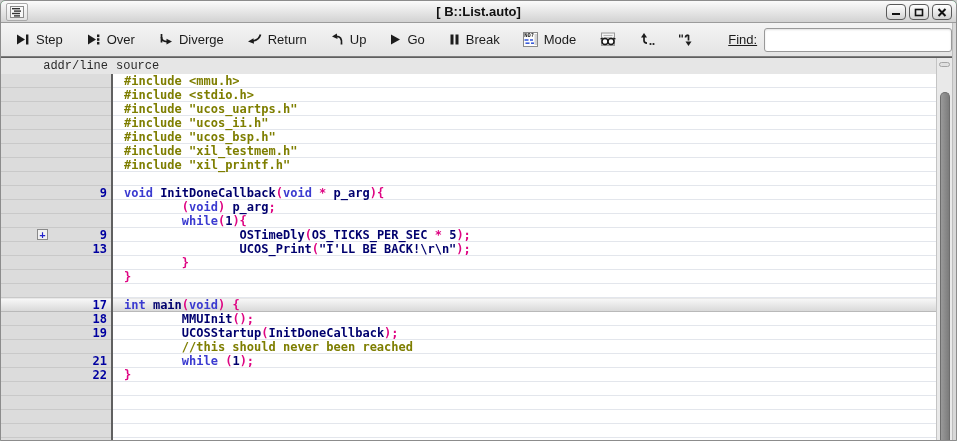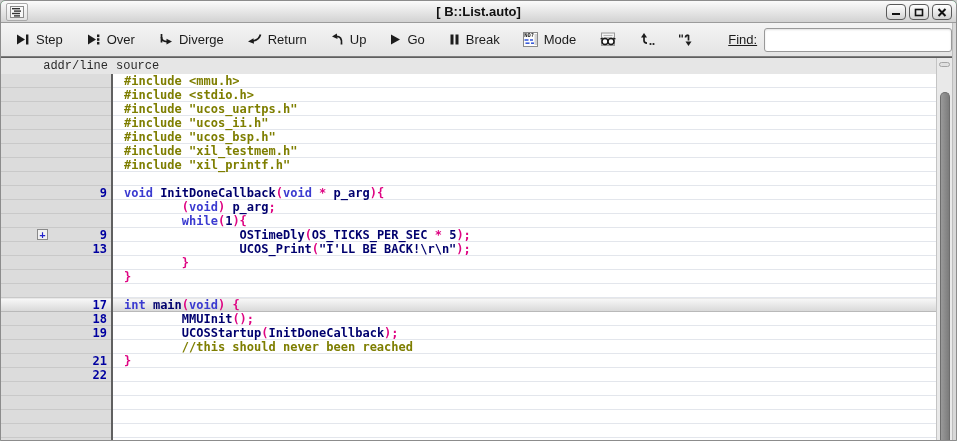--- a/index.html
+++ b/index.html
@@ -313,20 +313,21 @@
         <div class="crow"><span class="c-id">        </span><span class="c-kw">while</span><span class="c-pu">(</span><span class="c-id">1</span><span class="c-pu">){</span></div>
         <div class="crow"><span class="c-id">                OSTimeDly</span><span class="c-pu">(</span><span class="c-id">OS_TICKS_PER_SEC </span><span class="c-pu">*</span><span class="c-id"> 5</span><span class="c-pu">);</span></div>
         <div class="crow"><span class="c-id">                UCOS_Print</span><span class="c-pu">(</span><span class="c-id">"I'LL BE BACK!\r\n"</span><span class="c-pu">);</span></div>
         <div class="crow"><span class="c-pu">        }</span></div>
         <div class="crow"><span class="c-pu">}</span></div>
         <div class="crow"></div>
         <div class="crow selected"><span class="c-kw">int</span><span class="c-id"> main</span><span class="c-pu">(</span><span class="c-kw">void</span><span class="c-pu">) {</span></div>
         <div class="crow"><span class="c-id">        MMUInit</span><span class="c-pu">();</span></div>
         <div class="crow"><span class="c-id">        UCOSStartup</span><span class="c-pu">(</span><span class="c-id">InitDoneCallback</span><span class="c-pu">);</span></div>
         <div class="crow"><span class="c-pp">        //this should never been reached</span></div>
+        <div class="crow"><span class="c-id">        </span><span class="c-kw">while</span><span class="c-id"> </span><span class="c-pu">(</span><span class="c-id">1</span><span class="c-pu">);</span></div>
         <div class="crow"><span class="c-pu">}</span></div>
         <div class="crow"></div>
         <div class="crow"></div>
         <div class="crow"></div>
         <div class="crow"></div>
       </div>
   </div>
 
   <div class="vscroll">
     <div class="vgrip"></div>

